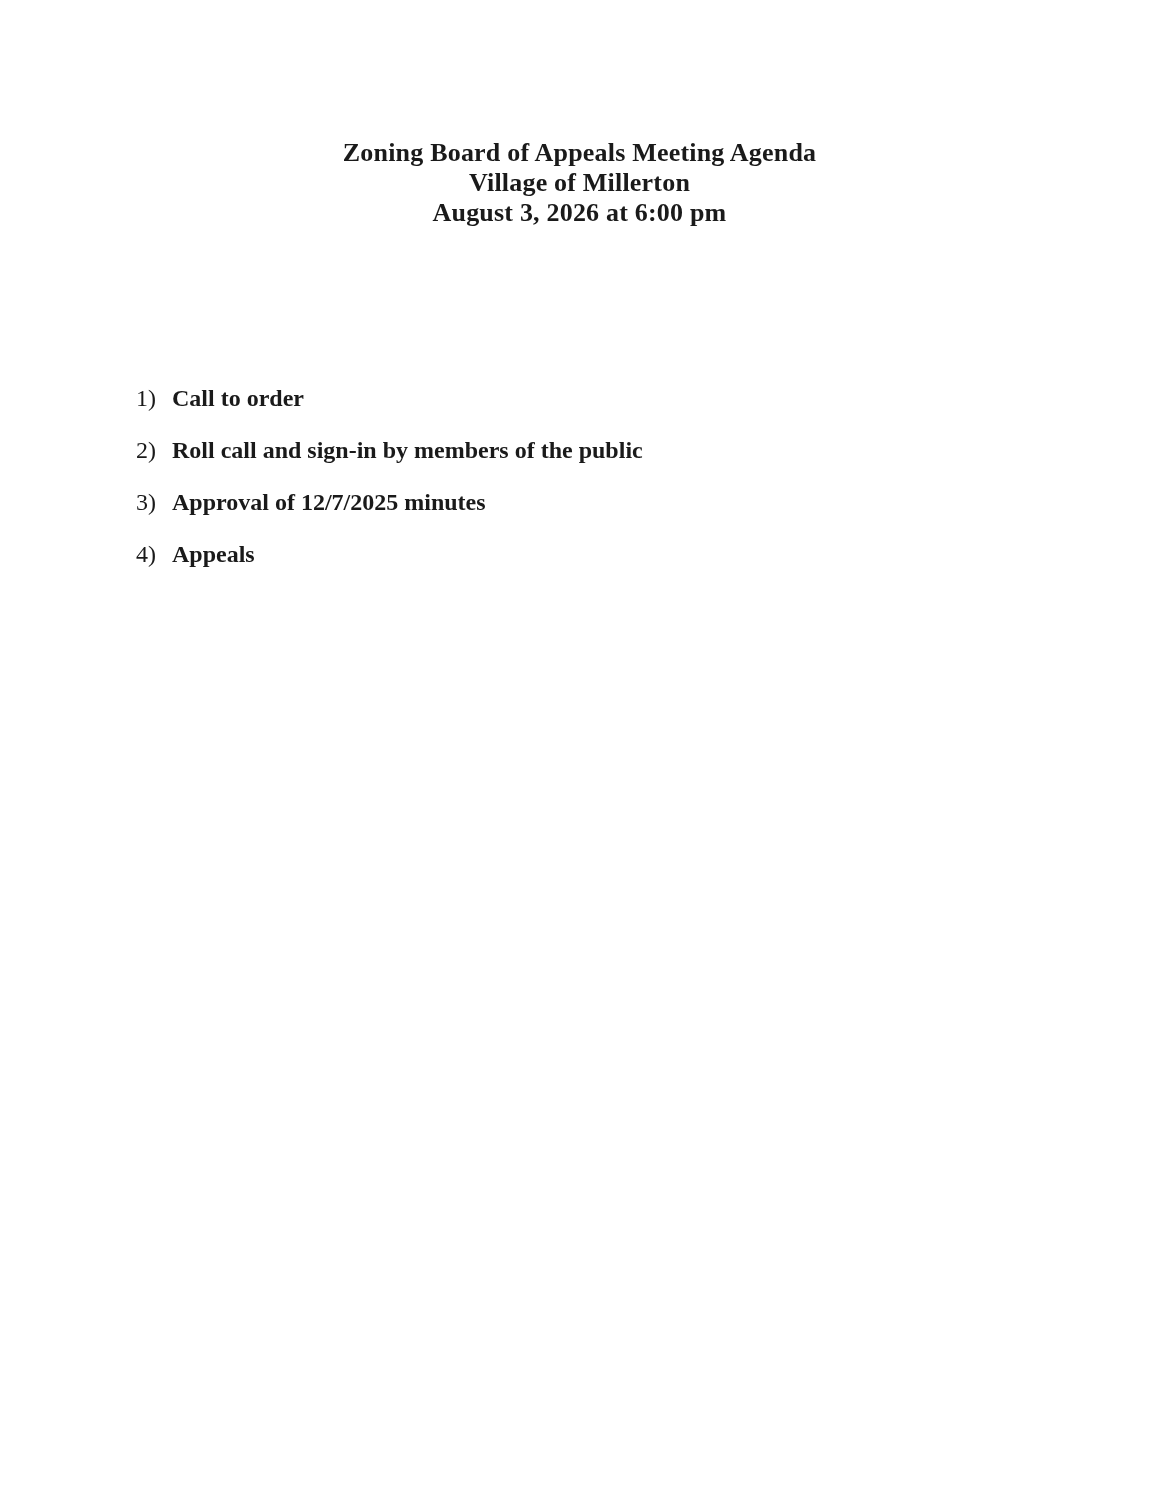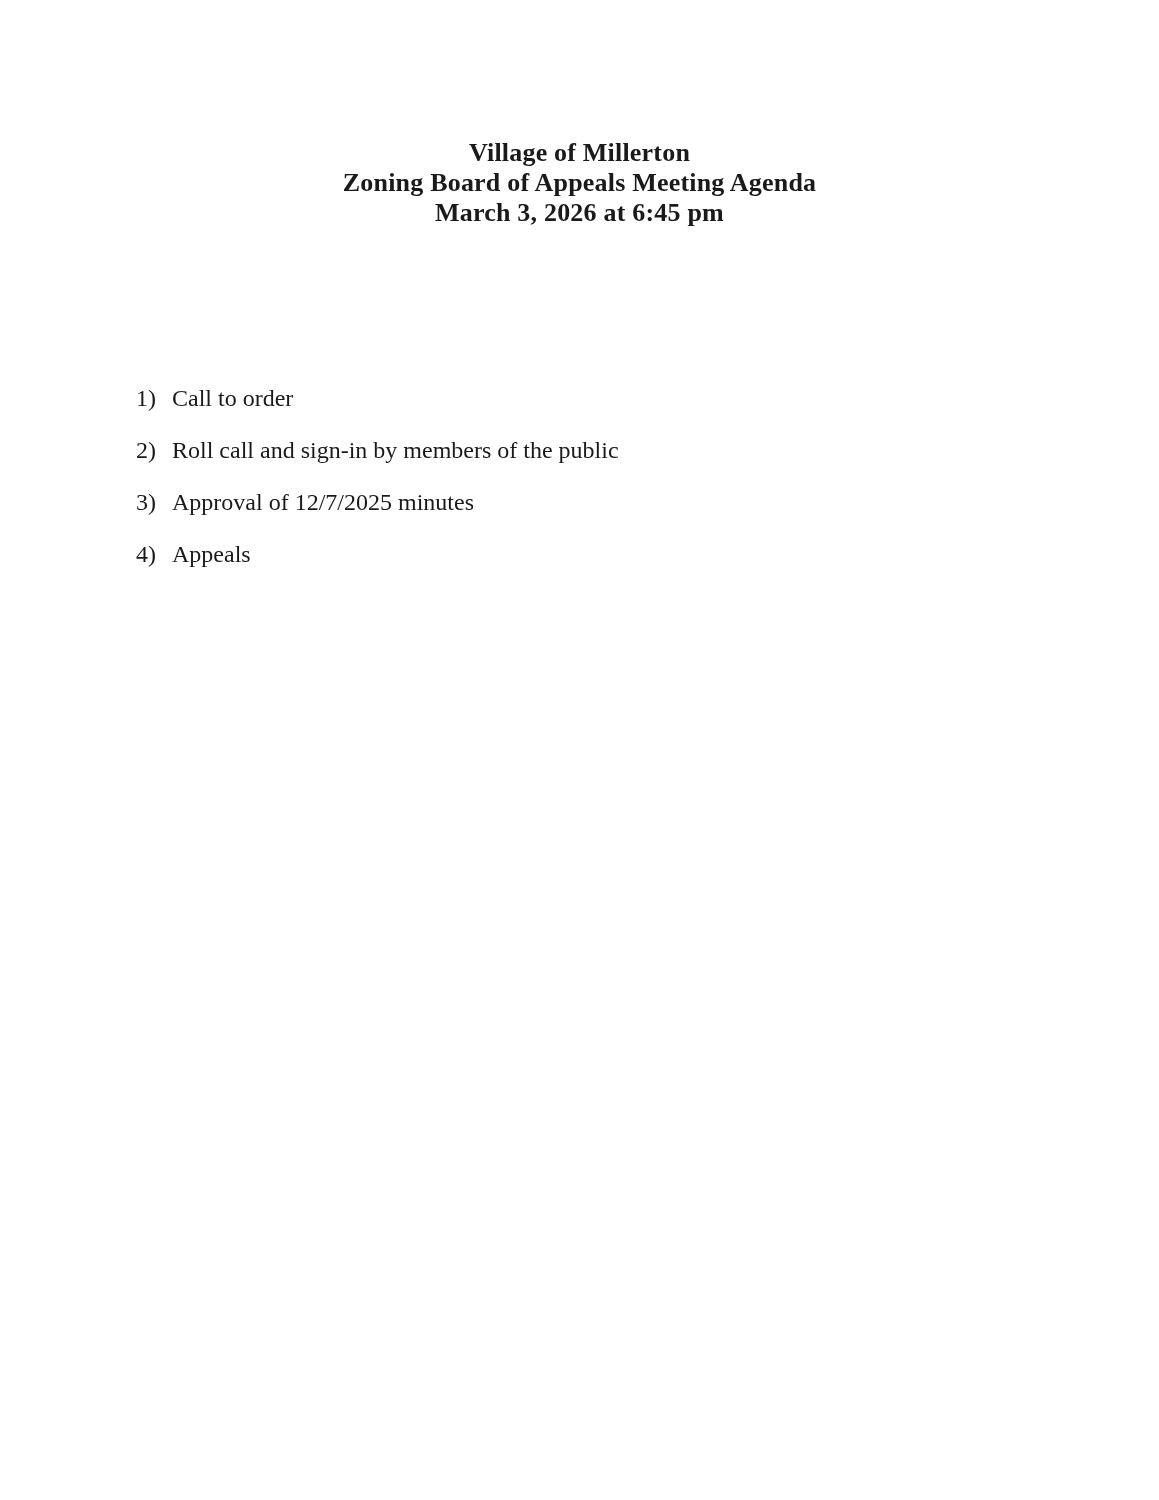--- a/index.html
+++ b/index.html
@@ -34,31 +34,32 @@
     font-size: 24px;
     line-height: 28px;
     margin-bottom: 24px;
   }
   .agenda-item .num {
     width: 36px;
     flex: 0 0 36px;
   }
   .agenda-item .txt {
     flex: 1;
+    font-weight: bold;
   }
 </style>
 </head>
 <body>
 
 <div class="page">
 
   <div class="doc-header">
+    <div>Zoning Board of Appeals Meeting Agenda</div>
     <div>Village of Millerton</div>
-    <div>Zoning Board of Appeals Meeting Agenda</div>
-    <div>March 3, 2026 at 6:45 pm</div>
+    <div>August 3, 2026 at 6:00 pm</div>
   </div>
 
   <div class="agenda-list">
     <div class="agenda-item">
       <span class="num">1)</span>
       <span class="txt">Call to order</span>
     </div>
     <div class="agenda-item">
       <span class="num">2)</span>
       <span class="txt">Roll call and sign-in by members of the public</span>

